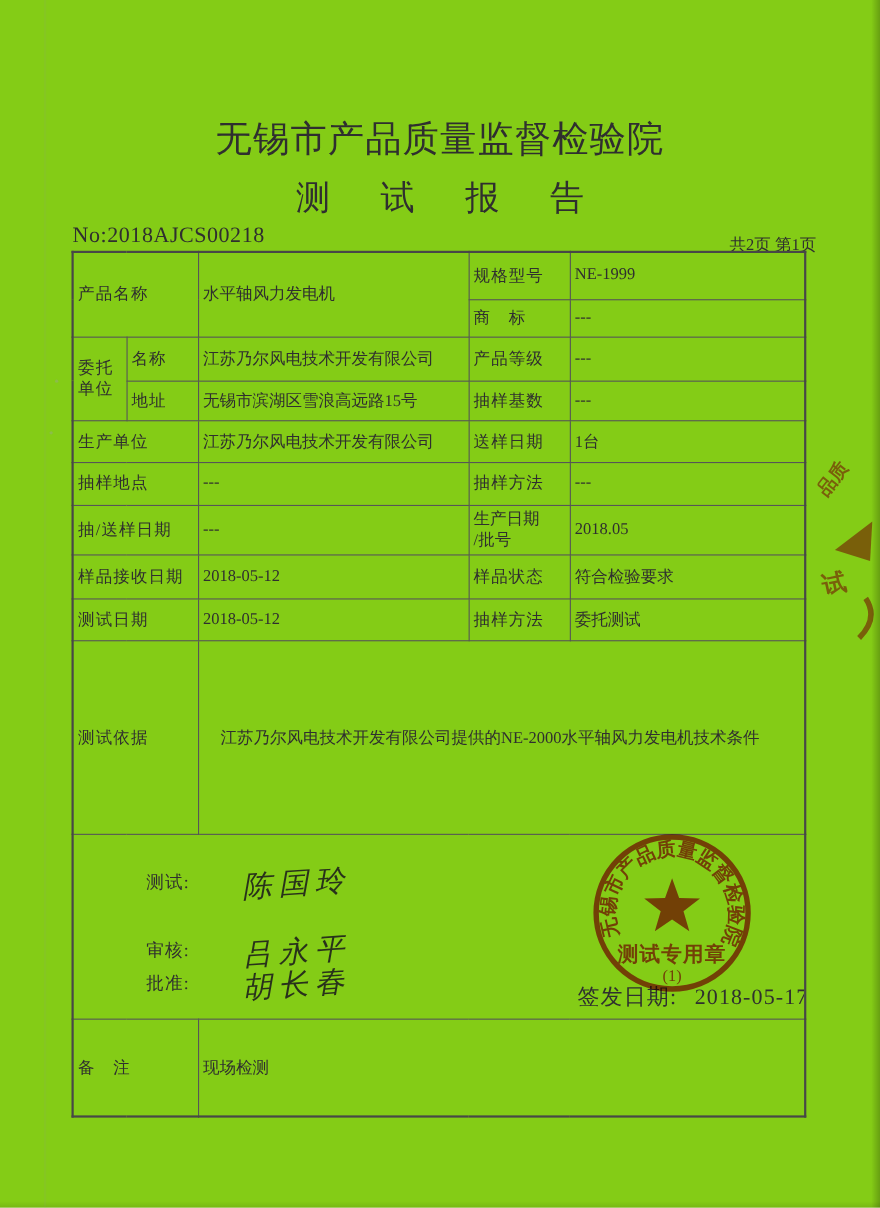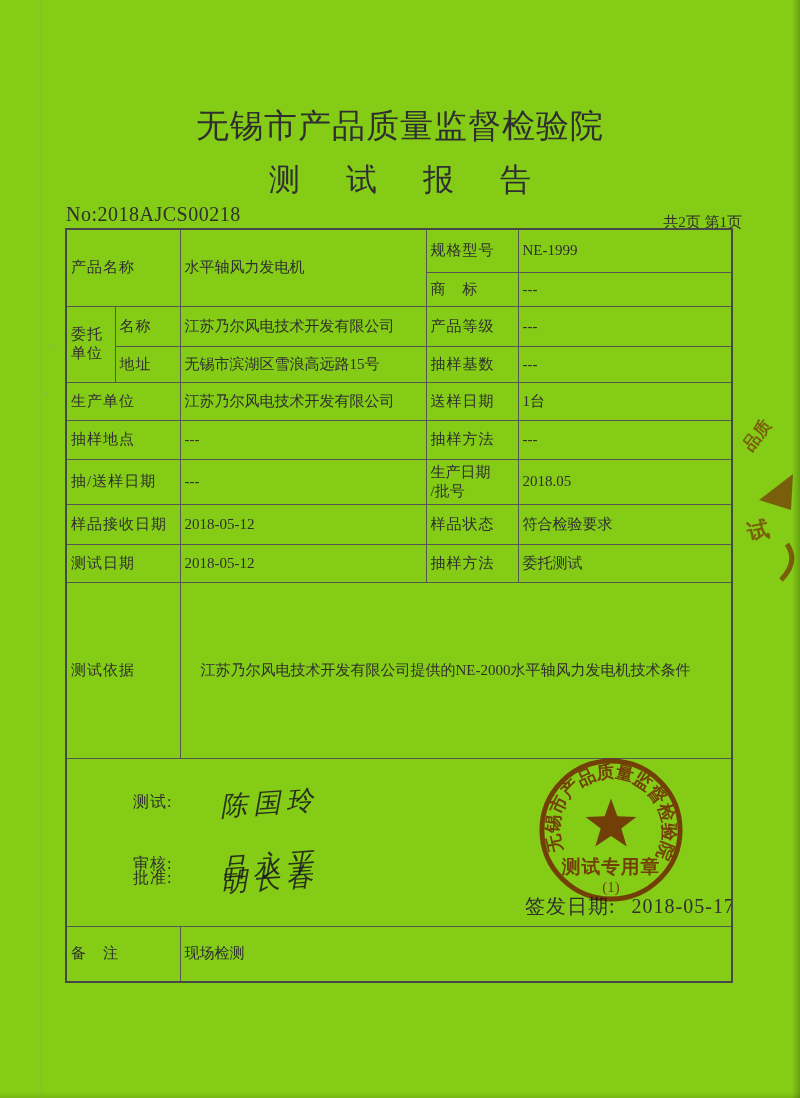--- a/index.html
+++ b/index.html
@@ -44,21 +44,21 @@
   td.sig-cell{position:relative;padding:0;text-decoration:underline;}
   .sig-line{position:absolute;left:66px;display:flex;align-items:center;}
   .sig-label{font-size:16px;letter-spacing:1px;}
   .handwriting{
     font-family:"DejaVu Sans",sans-serif;font-style:italic;
     font-size:27px;color:#1c1c1c;opacity:.88;
     transform:rotate(-4deg);margin-left:48px;letter-spacing:6px;white-space:nowrap;
   }
   .sig-line.l1{top:26px;}
   .sig-line.l2{top:88px;}
-  .sig-line.l3{top:102px;}
+  .sig-line.l3{top:118px;}
   .issue-line{position:absolute;left:458px;top:134px;font-size:20px;letter-spacing:1px;white-space:nowrap;}
   .issue-date{margin-left:10px;}
 
   
   .stamp{position:absolute;left:537px;top:756px;width:148px;height:148px;
     mix-blend-mode:multiply;opacity:.88;}
   
   .edge-stamp{position:absolute;left:743px;top:412px;width:57px;height:172px;
     overflow:hidden;mix-blend-mode:multiply;opacity:.8;}
 </style>
@@ -164,21 +164,21 @@
         <div class="sig-line l3">
           <span class="sig-label">批准:</span>
           <span class="handwriting">胡长春</span>
         </div>
         <div class="issue-line">
           <span>签发日期:</span>
           <span class="issue-date">2018-05-17</span>
         </div>
       </td>
     </tr>
-    <tr style="height:56px">
+    <tr style="height:89px">
       <td colspan="2" class="lbl">备　注</td>
       <td colspan="3" class="val-left">现场检测</td>
     </tr>
   </tbody>
     </table>
 
   <div class="stamp">
     <svg width="148" height="148" viewBox="0 0 150 150">
       <circle cx="75" cy="75" r="70" fill="none" stroke="#d8372b" stroke-width="5"></circle>
       <path id="stampArc" d="M 26.2 95.7 A 53 53 0 1 1 123.8 95.7" fill="none"></path>

